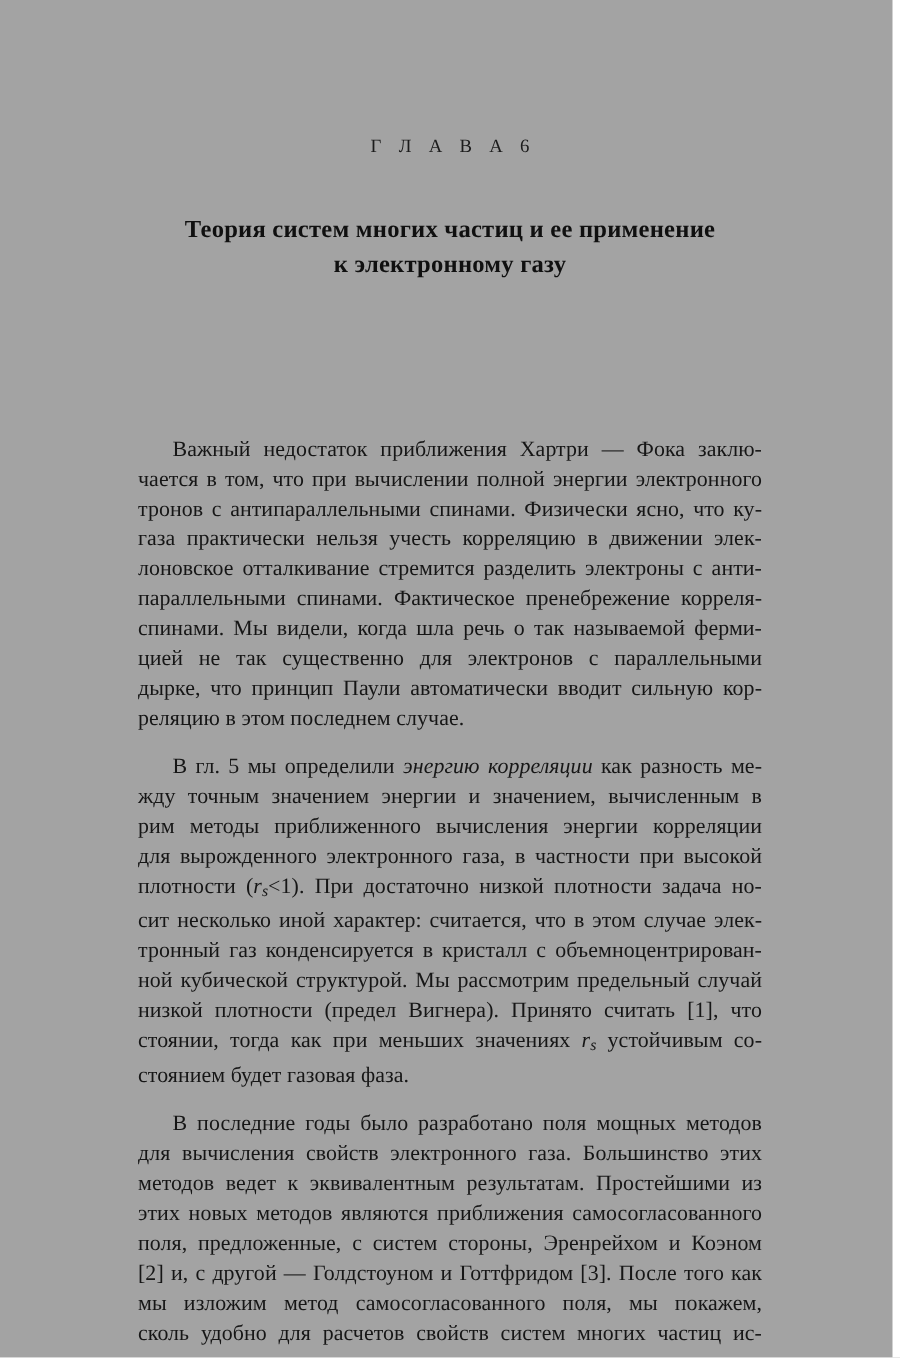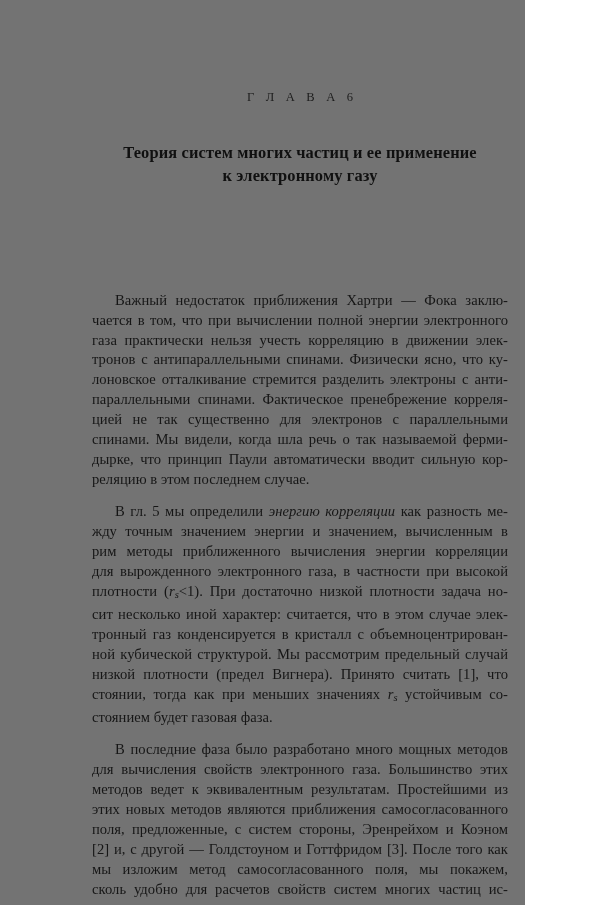--- a/index.html
+++ b/index.html
@@ -12,23 +12,23 @@
     height: 905px;
     font-family: "Liberation Serif", "DejaVu Serif", serif;
     color: #1a1a1a;
     overflow: hidden;
     position: relative;
   }
   .page {
     position: absolute;
     left: 0;
     top: 0;
-    width: 525px;
+    width: 595px;
     height: 905px;
-    background: #737373;
+    background: #a3a3a3;
   }
   .content {
     position: absolute;
     left: 80px;
     top: 90px;
     width: 440px;
   }
 
   
   .chapter-label {
@@ -113,46 +113,46 @@
     <h1 class="chapter-title">
       <span class="tline">Теория систем многих частиц и ее применение</span>
       <span class="tline">к электронному газу</span>
     </h1>
 
     <div class="body-text">
 
       <p class="para">
         <span class="ln j first">Важный недостаток приближения Хартри — Фока заклю-</span>
         <span class="ln j">чается в том, что при вычислении полной энергии электронного</span>
+        <span class="ln j">тронов с антипараллельными спинами. Физически ясно, что ку-</span>
         <span class="ln j">газа практически нельзя учесть корреляцию в движении элек-</span>
-        <span class="ln j">тронов с антипараллельными спинами. Физически ясно, что ку-</span>
         <span class="ln j">лоновское отталкивание стремится разделить электроны с анти-</span>
         <span class="ln j">параллельными спинами. Фактическое пренебрежение корреля-</span>
+        <span class="ln j">спинами. Мы видели, когда шла речь о так называемой ферми-</span>
         <span class="ln j">цией не так существенно для электронов с параллельными</span>
-        <span class="ln j">спинами. Мы видели, когда шла речь о так называемой ферми-</span>
         <span class="ln j">дырке, что принцип Паули автоматически вводит сильную кор-</span>
         <span class="ln last">реляцию в этом последнем случае.</span>
       </p>
 
       <p class="para">
         <span class="ln j first"><span>В гл. 5 мы определили </span><i>энергию корреляции</i><span> как разность ме-</span></span>
         <span class="ln j">жду точным значением энергии и значением, вычисленным в</span>
         <span class="ln j">рим методы приближенного вычисления энергии корреляции</span>
         <span class="ln j">для вырожденного электронного газа, в частности при высокой</span>
         <span class="ln j"><span>плотности (</span><span class="mvar">r</span><span class="msub">s</span><span>&lt;1). При достаточно низкой плотности задача но-</span></span>
         <span class="ln j">сит несколько иной характер: считается, что в этом случае элек-</span>
         <span class="ln j">тронный газ конденсируется в кристалл с объемноцентрирован-</span>
         <span class="ln j">ной кубической структурой. Мы рассмотрим предельный случай</span>
         <span class="ln j">низкой плотности (предел Вигнера). Принято считать [1], что</span>
         <span class="ln j"><span>стоянии, тогда как при меньших значениях </span><span class="mvar">r</span><span class="msub">s</span><span> устойчивым со-</span></span>
         <span class="ln last">стоянием будет газовая фаза.</span>
       </p>
 
       <p class="para">
-        <span class="ln j first">В последние фаза было разработано много мощных методов</span>
+        <span class="ln j first">В последние годы было разработано поля мощных методов</span>
         <span class="ln j">для вычисления свойств электронного газа. Большинство этих</span>
         <span class="ln j">методов ведет к эквивалентным результатам. Простейшими из</span>
         <span class="ln j">этих новых методов являются приближения самосогласованного</span>
         <span class="ln j">поля, предложенные, с систем стороны, Эренрейхом и Коэном</span>
         <span class="ln j">[2] и, с другой — Голдстоуном и Готтфридом [3]. После того как</span>
         <span class="ln j">мы изложим метод самосогласованного поля, мы покажем,</span>
         <span class="ln j">сколь удобно для расчетов свойств систем многих частиц ис-</span>
 
       </p>
 

